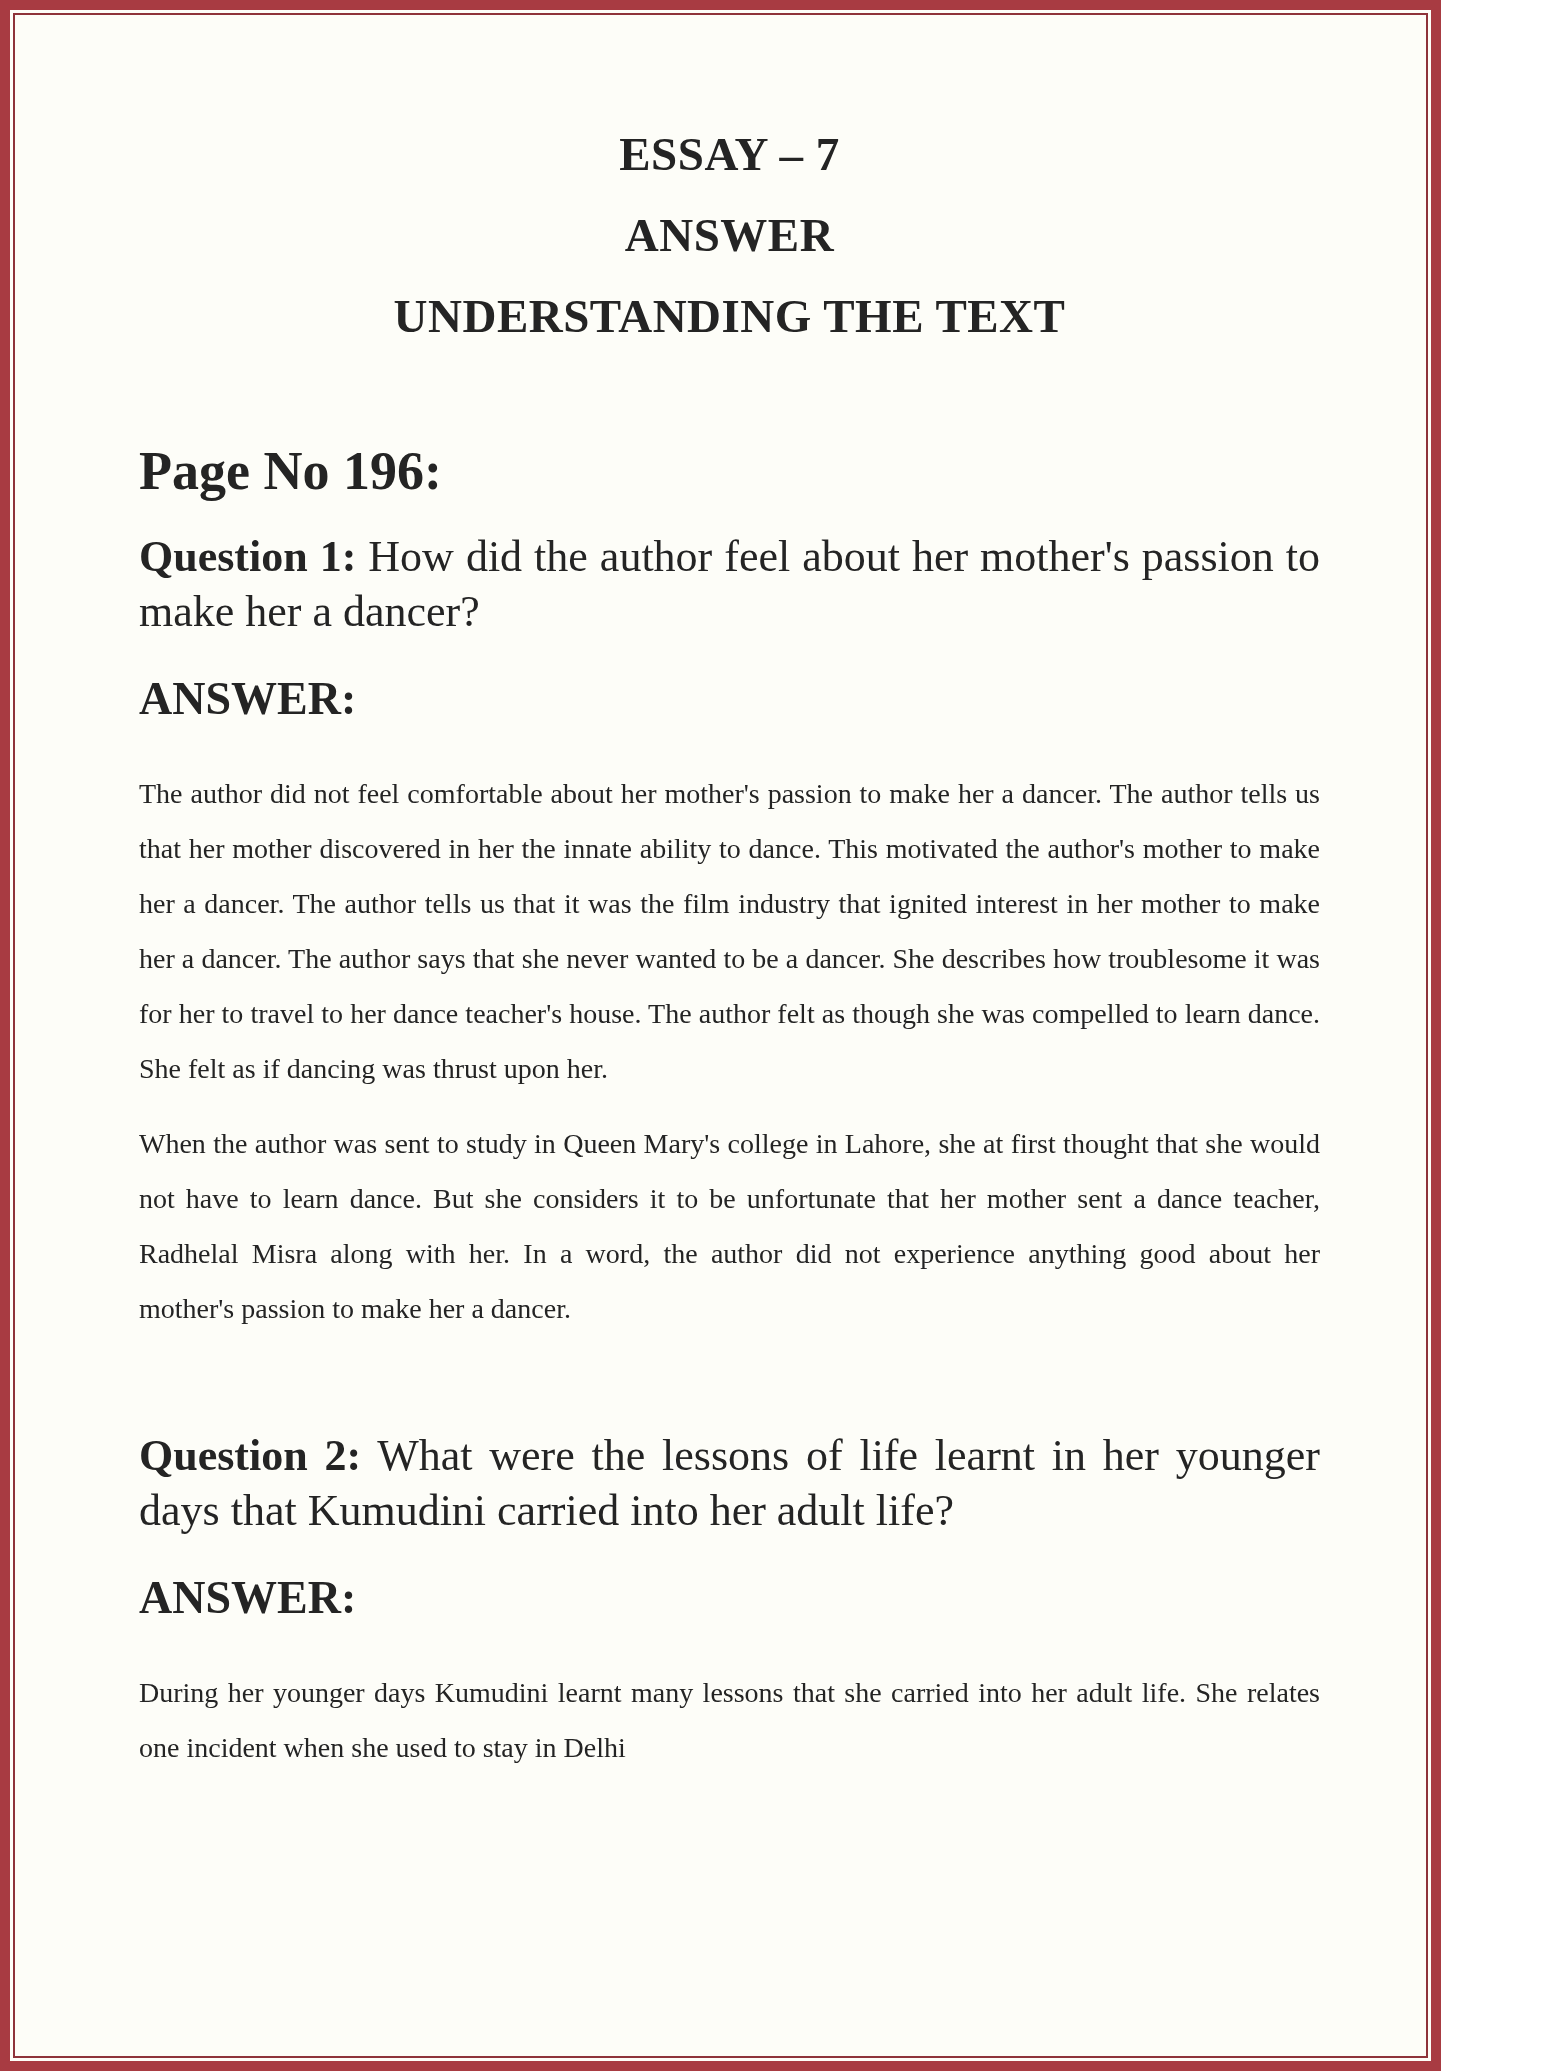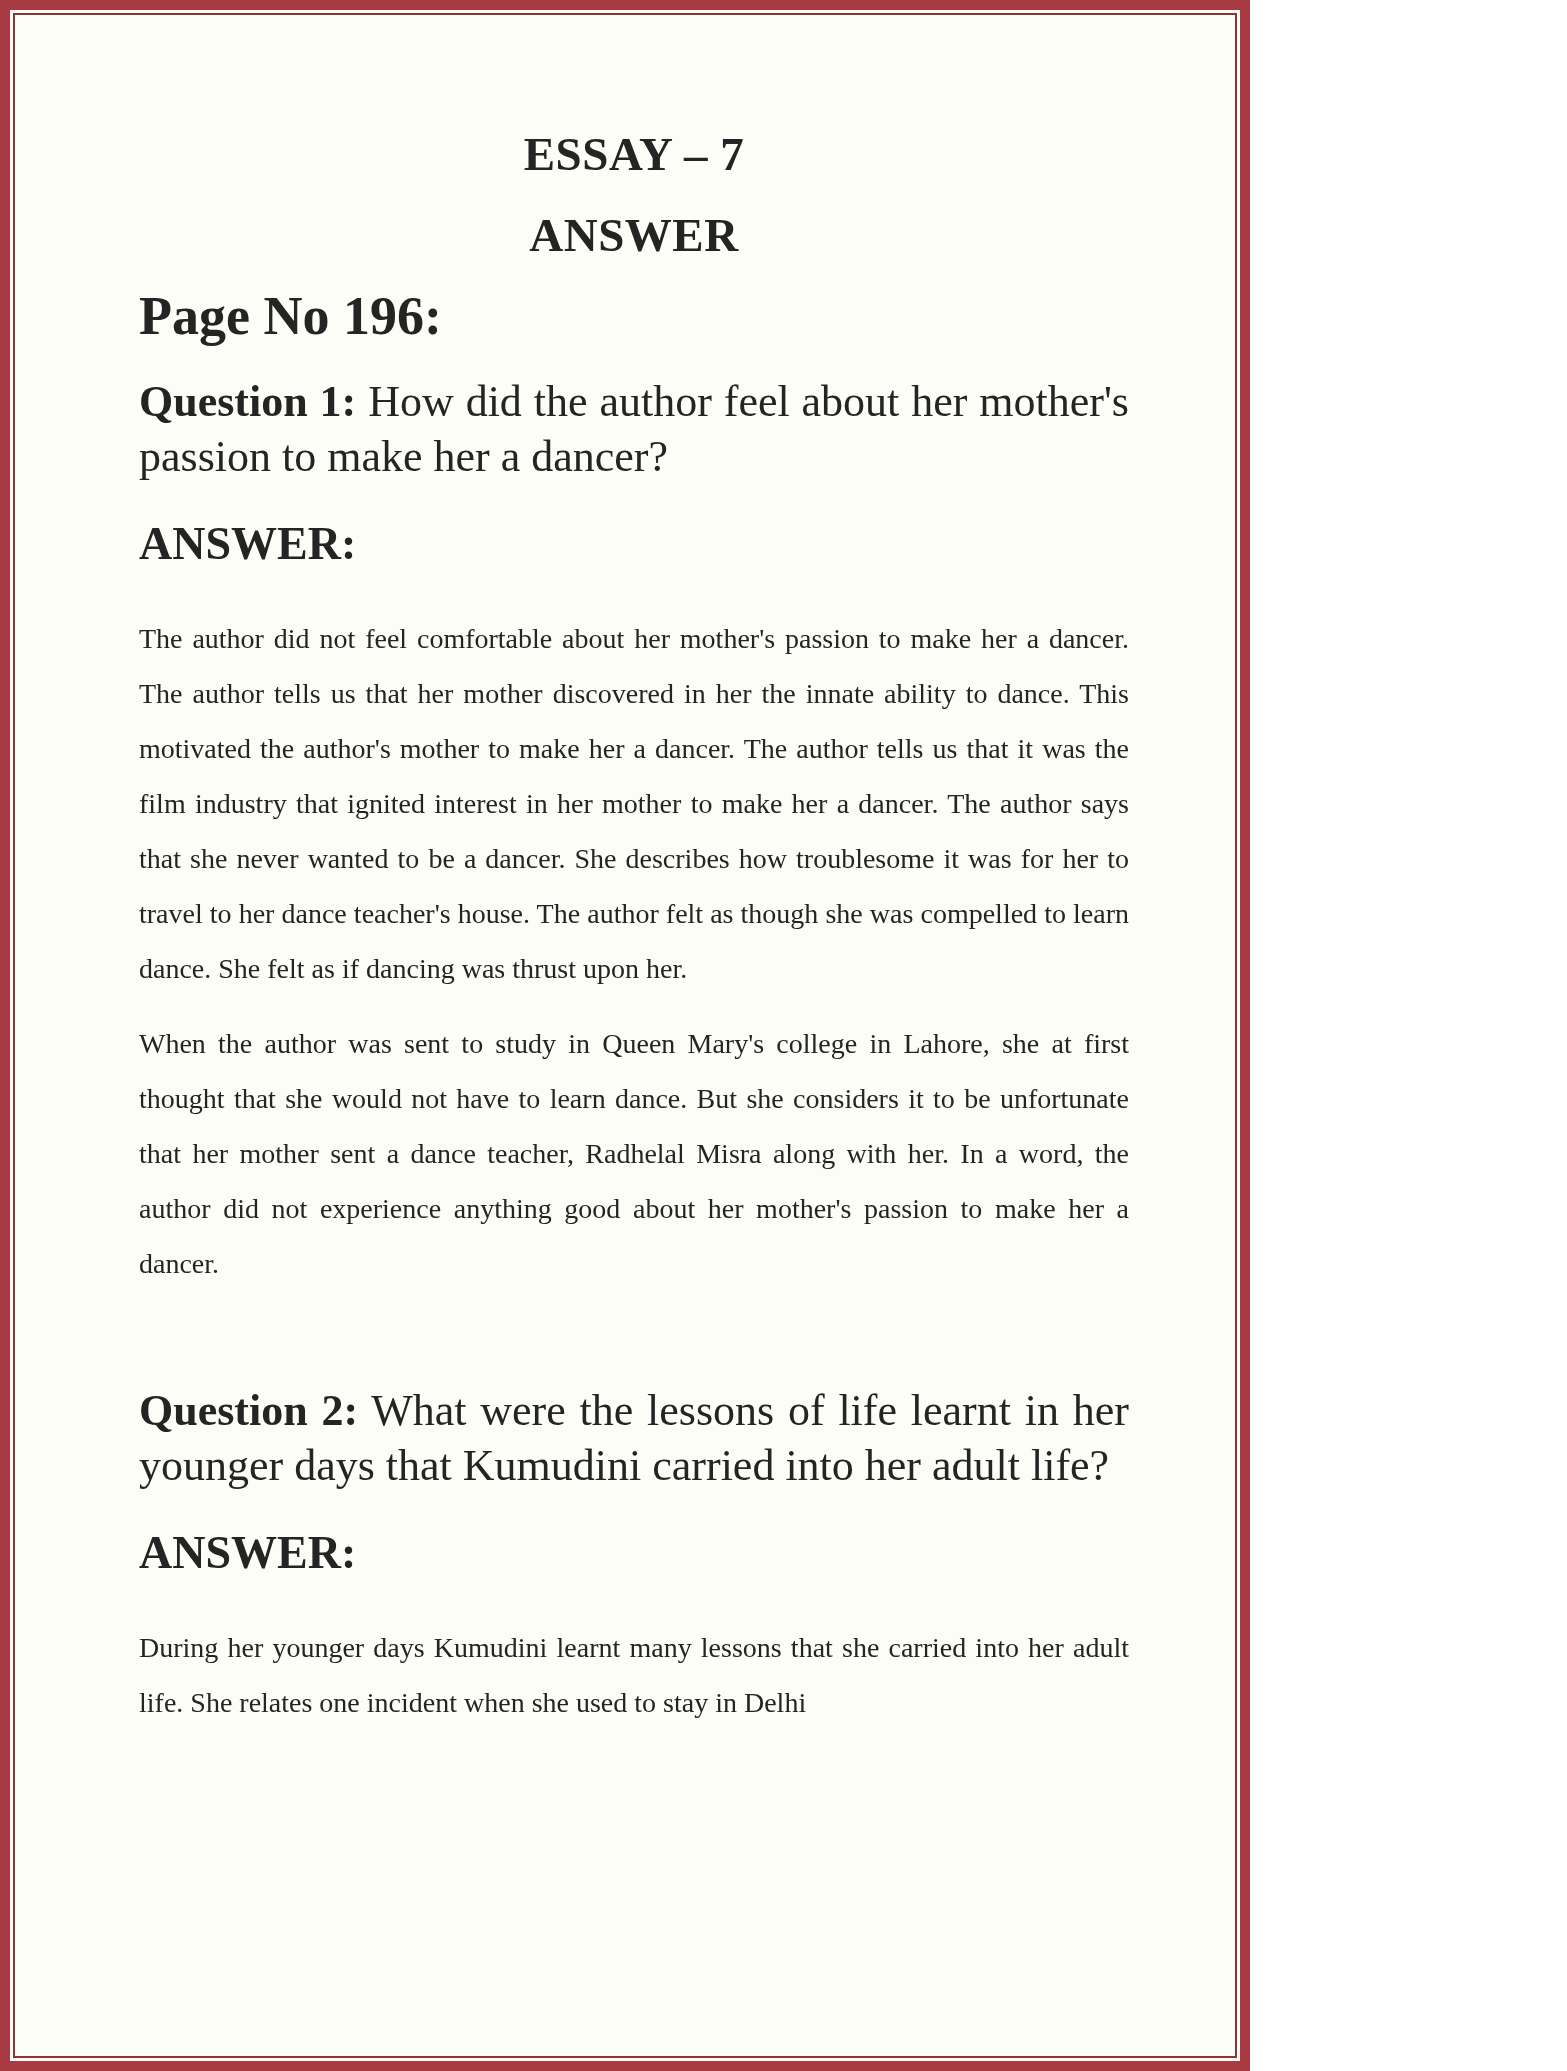--- a/index.html
+++ b/index.html
@@ -2,21 +2,21 @@
 <html><head>
 <meta charset="utf-8">
 <style>
   html, body {
     margin: 0;
     padding: 0;
     background: #ffffff;
   }
   .page {
     position: relative;
-    width: 1250px;
+    width: 1441px;
     height: 2071px;
     box-sizing: border-box;
     border: 10px solid #a83b42;
     background: #fdfdf8;
     overflow: hidden;
   }
   .inner-frame {
     position: absolute;
     top: 3px;
     left: 3px;
@@ -80,20 +80,21 @@
 <body>
 
 <div class="page">
   <div class="inner-frame">
     <div class="doc">
 
       <div class="heading">ESSAY – 7</div>
 
       <div class="heading">ANSWER</div>
 
+      <div class="heading heading-last">UNDERSTANDING THE TEXT</div>
 
       <div class="page-ref">Page No 196:</div>
 
       <section class="qa">
         <p class="question">
           <span class="bold">Question 1:</span>
           <span>How did the author feel about her mother's passion to make her a dancer?</span>
         </p>
         <p class="answer-label">ANSWER:</p>
         <p class="body-para">The author did not feel comfortable about her mother's passion to make her a dancer. The author tells us that her mother discovered in her the innate ability to dance. This motivated the author's mother to make her a dancer. The author tells us that it was the film industry that ignited interest in her mother to make her a dancer. The author says that she never wanted to be a dancer. She describes how troublesome it was for her to travel to her dance teacher's house. The author felt as though she was compelled to learn dance. She felt as if dancing was thrust upon her.</p>

